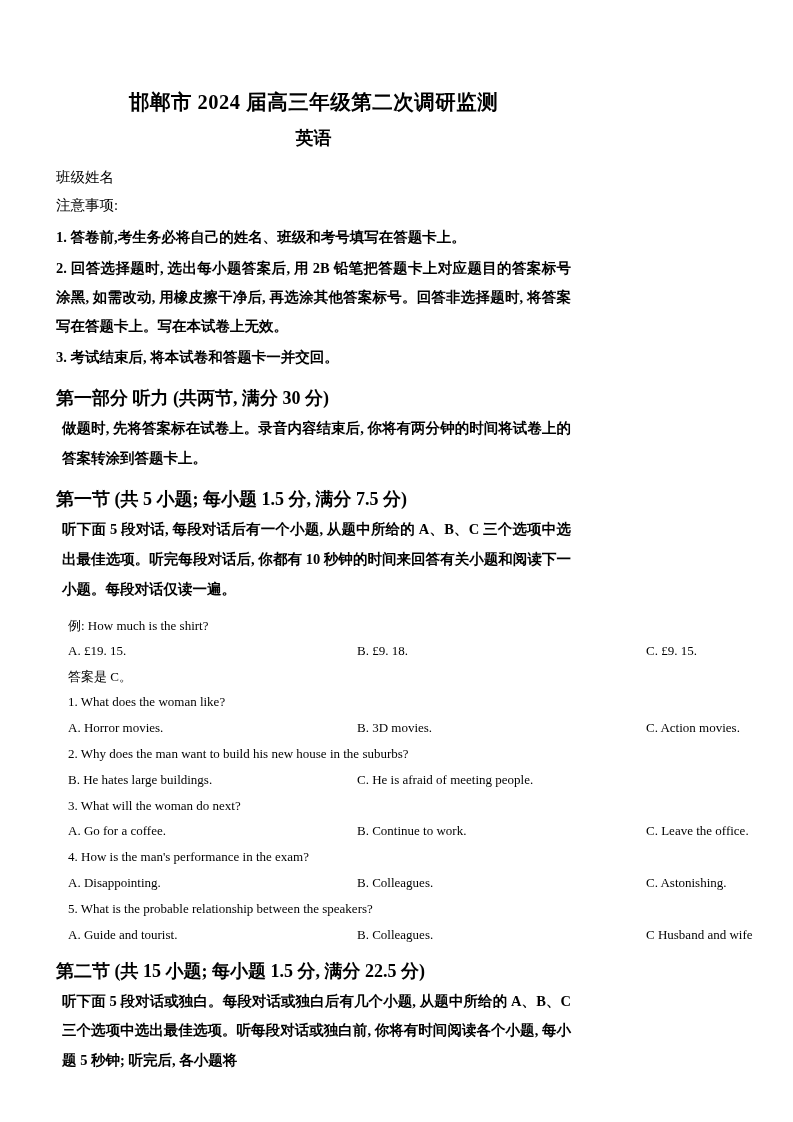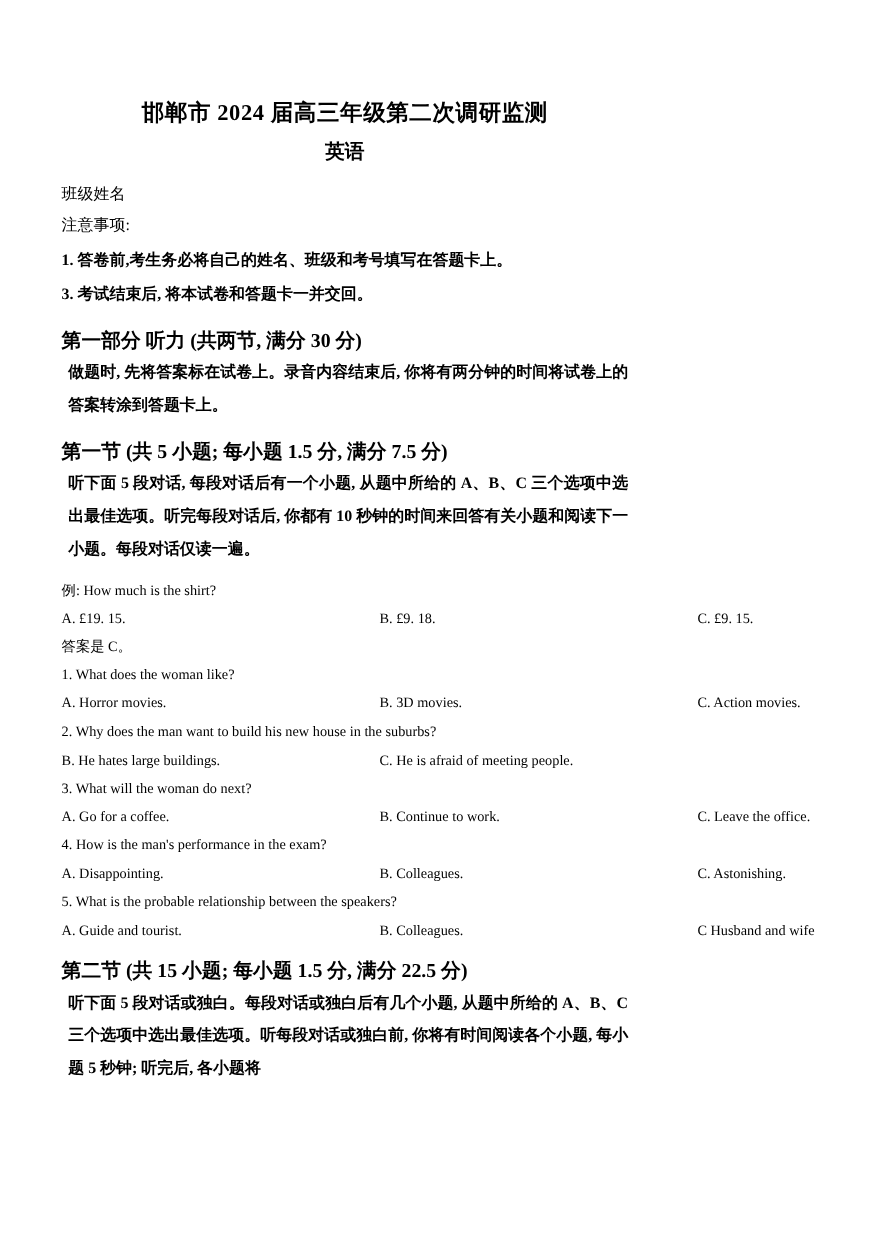--- a/index.html
+++ b/index.html
@@ -58,20 +58,21 @@
   .sec-body {
     font-size: 14.5px;
     font-weight: bold;
     line-height: 2.05;
     margin: 0;
     text-align: justify;
     padding-left: 6px;
   }
   .q-block {
     margin-top: 12px;
+    margin-left: 12px;
   }
   .q-line {
     font-size: 13px;
     line-height: 1.45;
     margin: 0 0 7px 0;
   }
   .opts {
     display: flex;
     font-size: 13px;
     line-height: 1.45;
@@ -95,20 +96,21 @@
 <div class="page">
 
   <h1 class="title">邯郸市 2024 届高三年级第二次调研监测</h1>
   <h2 class="subject">英语</h2>
 
   <div class="bold-line">班级姓名</div>
   <div class="bold-line">注意事项:</div>
 
   <div class="notice-body">
     <p>1. 答卷前,考生务必将自己的姓名、班级和考号填写在答题卡上。</p>
+    <p>2. 回答选择题时, 选出每小题答案后, 用 2B 铅笔把答题卡上对应题目的答案标号涂黑, 如需改动, 用橡皮擦干净后, 再选涂其他答案标号。回答非选择题时, 将答案写在答题卡上。写在本试卷上无效。</p>
     <p>3. 考试结束后, 将本试卷和答题卡一并交回。</p>
   </div>
 
   <div class="sec-head">第一部分 听力 (共两节, 满分 30 分)</div>
   <div class="sec-body">做题时, 先将答案标在试卷上。录音内容结束后, 你将有两分钟的时间将试卷上的答案转涂到答题卡上。</div>
 
   <div class="sec-head">第一节 (共 5 小题; 每小题 1.5 分, 满分 7.5 分)</div>
   <div class="sec-body">听下面 5 段对话, 每段对话后有一个小题, 从题中所给的 A、B、C 三个选项中选出最佳选项。听完每段对话后, 你都有 10 秒钟的时间来回答有关小题和阅读下一小题。每段对话仅读一遍。</div>
 
   <div class="q-block">

